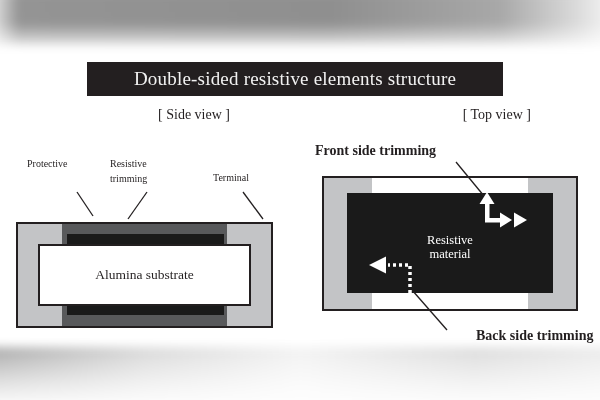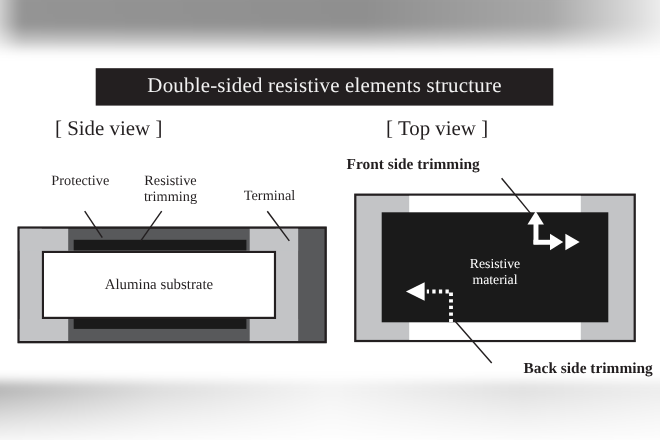--- a/index.html
+++ b/index.html
@@ -21,36 +21,36 @@
       linear-gradient(to right, #a8a8a8 0%, #d8d8d8 25%, #f2f2f2 50%, #dcdcdc 78%, #ececec 100%);
     filter:blur(5px);
   }
 
   .title-bar{
     position:absolute;left:87px;top:62px;width:416px;height:34px;
     background:#231f20;color:#f2f2f2;font-size:19px;line-height:34px;
     text-align:center;letter-spacing:.2px;
   }
 
-  .heading{position:absolute;top:107px;width:180px;text-align:left;
-    font-size:19px;color:#231f20;}
+  .heading{position:absolute;top:107px;width:180px;text-align:right;
+    font-size:14px;color:#231f20;}
   .heading.side{left:50px;}
   .heading.top{left:351px;}
 
-  .lbl{position:absolute;font-size:13px;color:#231f20;line-height:15px;text-align:center;}
+  .lbl{position:absolute;font-size:10px;color:#231f20;line-height:15px;text-align:left;}
   .lbl-protective{left:27px;top:156px;width:92px;}
   .lbl-resistive{left:110px;top:156px;width:90px;}
   .lbl-terminal{left:213px;top:170px;width:64px;}
   .lbl-bold{position:absolute;font-size:14px;font-weight:bold;color:#231f20;}
   .lbl-front{left:315px;top:143px;}
   .lbl-back{left:446px;top:328px;margin-left:30px;}
 
   
-  .sv-box{position:absolute;left:16px;top:206px;width:253px;height:102px;
-    background:#58595b;border:2px solid #231f20;padding-left:24px;}
+  .sv-box{position:absolute;left:16px;top:222px;width:253px;height:102px;
+    background:#58595b;border:2px solid #231f20;}
   .sv-box > div{position:absolute;}
   .sv-strip{background:#1a1a1a;}
   .sv-strip.top{left:49px;top:10px;width:157px;height:10px;}
   .sv-strip.bottom{left:49px;top:82px;width:157px;height:9px;}
   .sv-substrate{left:20px;top:20px;width:213px;height:62px;background:#ffffff;
     border:2px solid #231f20;box-sizing:border-box;
     display:flex;align-items:center;justify-content:center;
     font-size:13.5px;color:#231f20;}
   .sv-term{background:#c3c4c6;}
   .term-l-bar{left:0;top:0;width:20px;height:102px;}

